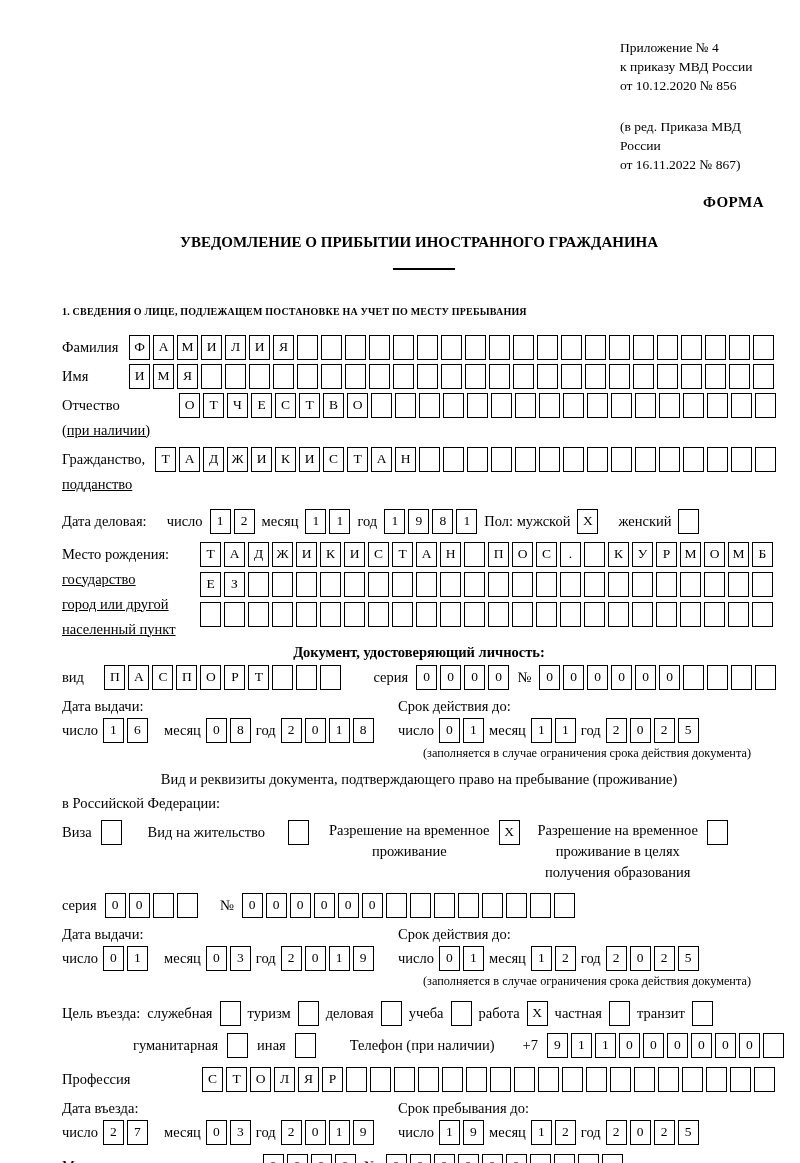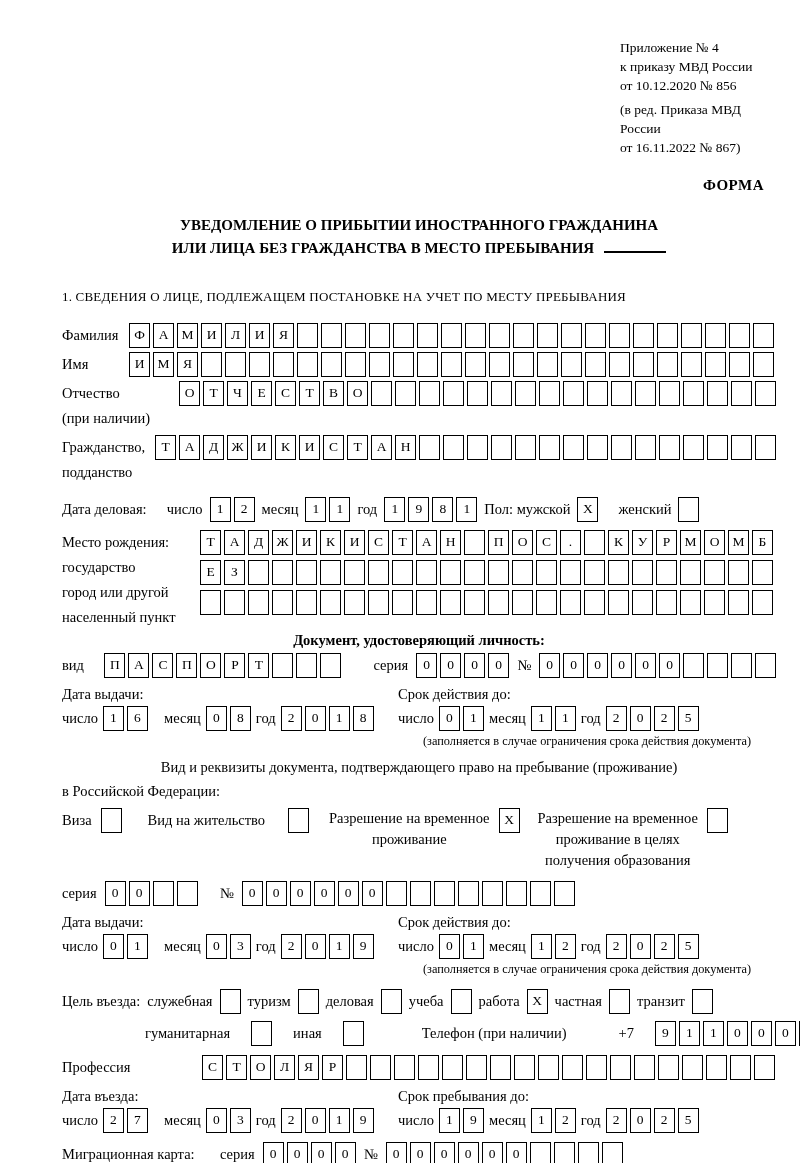--- a/index.html
+++ b/index.html
@@ -3,28 +3,28 @@
 <meta charset="utf-8">
 <style>
   html,body{margin:0;padding:0;background:#fff;}
   .page{
     width:800px;min-height:1163px;background:#fff;color:#000;
     font-family:"Liberation Serif","DejaVu Serif",serif;
     font-size:14.5px;box-sizing:border-box;
     padding:38px 24px 20px 62px;position:relative;
   }
   .appendix{margin-left:558px;line-height:19px;font-size:13.5px;}
-  .appendix .amend{margin-top:5px;}
+  .appendix .amend{margin-top:22px;}
   .form-label{ text-align:right;padding-right:12px;font-weight:bold;font-size:15px;margin-top:20px;letter-spacing:.5px;}
   .title{text-align:center;font-weight:bold;font-size:15px;line-height:1.55;margin-top:20px;}
   .blank-line{display:inline-block;width:62px;border-bottom:2px solid #000;height:.9em;margin-left:10px;vertical-align:baseline;}
-  .sec-heading{font-weight:normal;font-size:13px;margin-top:28px;letter-spacing:.2px;}
+  .sec-heading{font-weight:bold;font-size:10px;margin-top:28px;letter-spacing:.2px;}
   .frow{display:flex;align-items:flex-start;margin-top:4px;}
   .flabel{flex-shrink:0;line-height:25px;}
-  .flabel .l2{display:block;}
+  .flabel .l2{display:block;text-decoration:underline;}
   .w67{width:67px;} .w117{width:117px;} .w93{width:93px;} .w138{width:138px;} .w140{width:140px;} .w150{width:150px;}
   .cells{display:flex;gap:3px;flex-wrap:nowrap;}
   .cells-col{display:flex;flex-direction:column;gap:5px;}
   .cell{
     width:21px;height:25px;box-sizing:border-box;border:1.6px solid #000;
     display:inline-flex;align-items:center;justify-content:center;
     font-size:13.5px;flex-shrink:0;background:#fff;
   }
   .inline-lbl{line-height:25px;white-space:nowrap;}
   .gap6{width:6px;flex-shrink:0;} .gap10{width:10px;flex-shrink:0;} .gap16{width:16px;flex-shrink:0;}
@@ -49,21 +49,21 @@
     <div>к приказу МВД России</div>
     <div>от 10.12.2020 № 856</div>
     <div class="amend">(в ред. Приказа МВД России</div>
     <div>от 16.11.2022 № 867)</div>
   </div>
 
   <div class="form-label">ФОРМА</div>
 
   <div class="title">
     <div>УВЕДОМЛЕНИЕ О ПРИБЫТИИ ИНОСТРАННОГО ГРАЖДАНИНА</div>
-    <div><span>ИЛИ ЛИЦА БЕЗ ГРАЖДАНСТВА В МЕСТО ПРЕБЫВАНИЯ</span><span class="blank-line"></span></div>
+    <div><span class="blank-line"></span></div>
   </div>
 
   <div class="sec-heading">1. СВЕДЕНИЯ О ЛИЦЕ, ПОДЛЕЖАЩЕМ ПОСТАНОВКЕ НА УЧЕТ ПО МЕСТУ ПРЕБЫВАНИЯ</div>
 
   <div class="frow" style="margin-top:18px;">
     <div class="flabel w67">Фамилия</div>
     <div class="cells">
         <span class="cell">Ф</span>
         <span class="cell">А</span>
         <span class="cell">М</span>
@@ -517,21 +517,21 @@
     <span class="inline-lbl">учеба</span>
     <span class="cell"></span>
     <span class="inline-lbl">работа</span>
     <span class="cell">X</span>
     <span class="inline-lbl">частная</span>
     <span class="cell"></span>
     <span class="inline-lbl">транзит</span>
     <span class="cell"></span>
   </div>
 
-  <div class="frow" style="margin-top:7px;gap:21px;align-items:flex-end;">
+  <div class="frow" style="margin-top:7px;gap:9px;align-items:flex-end;">
     <span style="width:62px;flex-shrink:0;"></span>
     <span class="inline-lbl">гуманитарная</span>
     <span class="cell"></span>
     <span class="inline-lbl">иная</span>
     <span class="cell"></span>
     <span class="gap16"></span>
     <span class="inline-lbl">Телефон (при наличии)</span>
     <span class="gap10"></span>
     <span class="inline-lbl">+7</span>
     <div class="cells">

